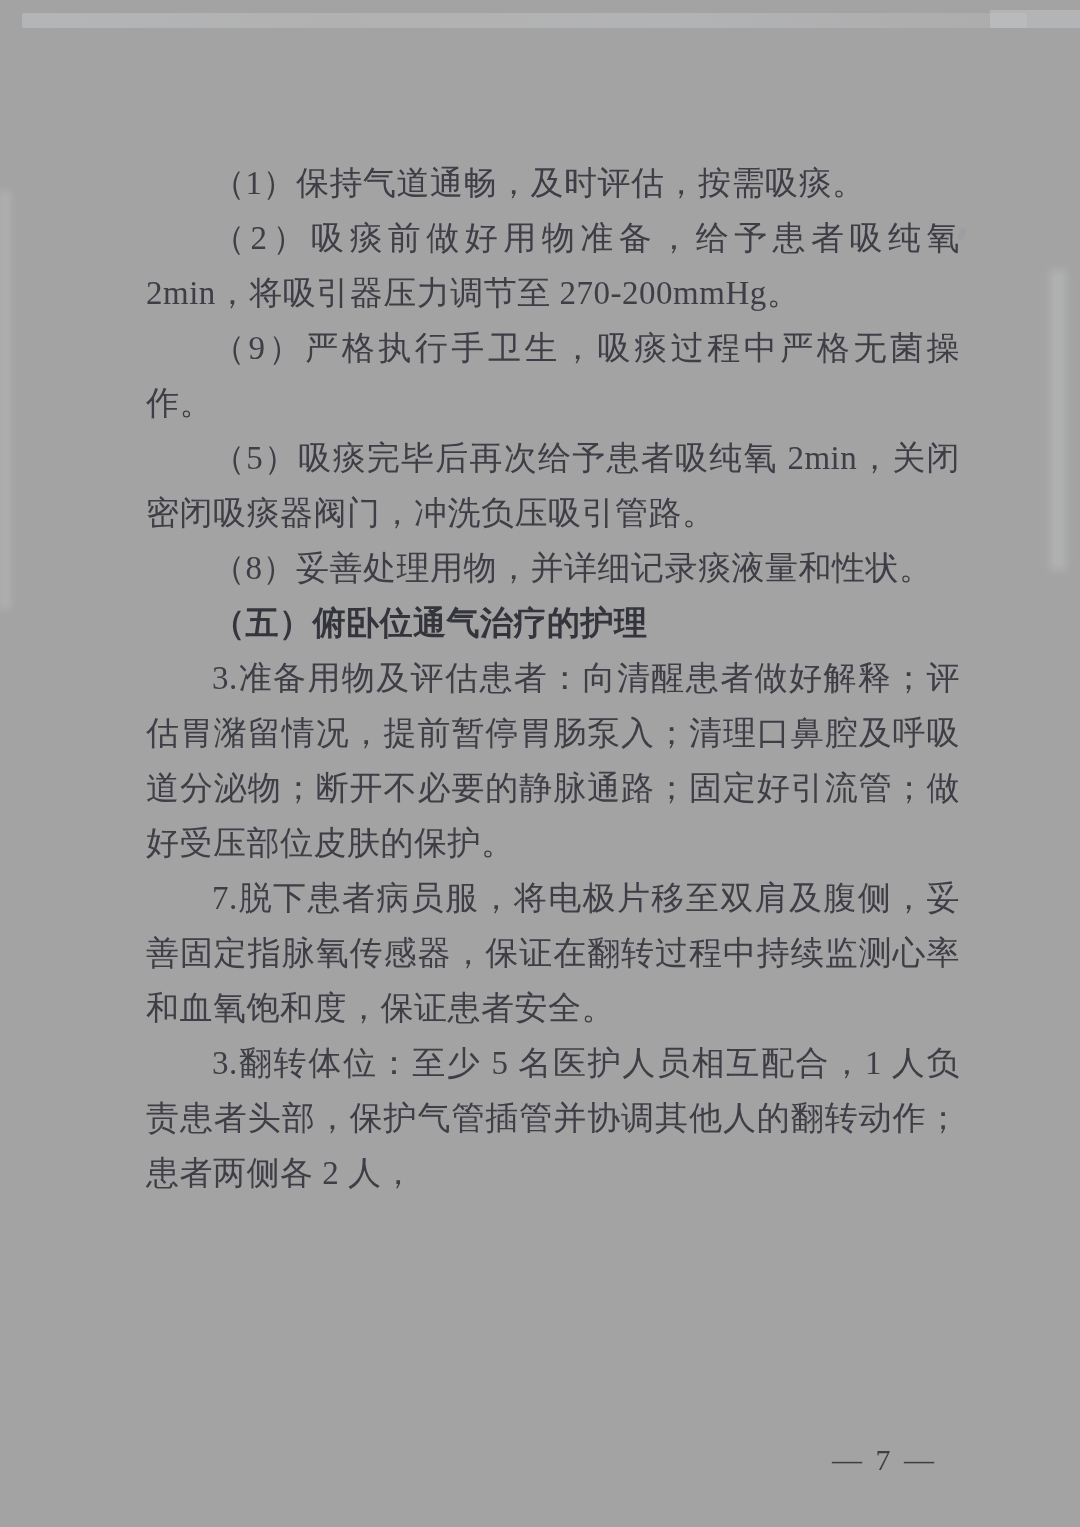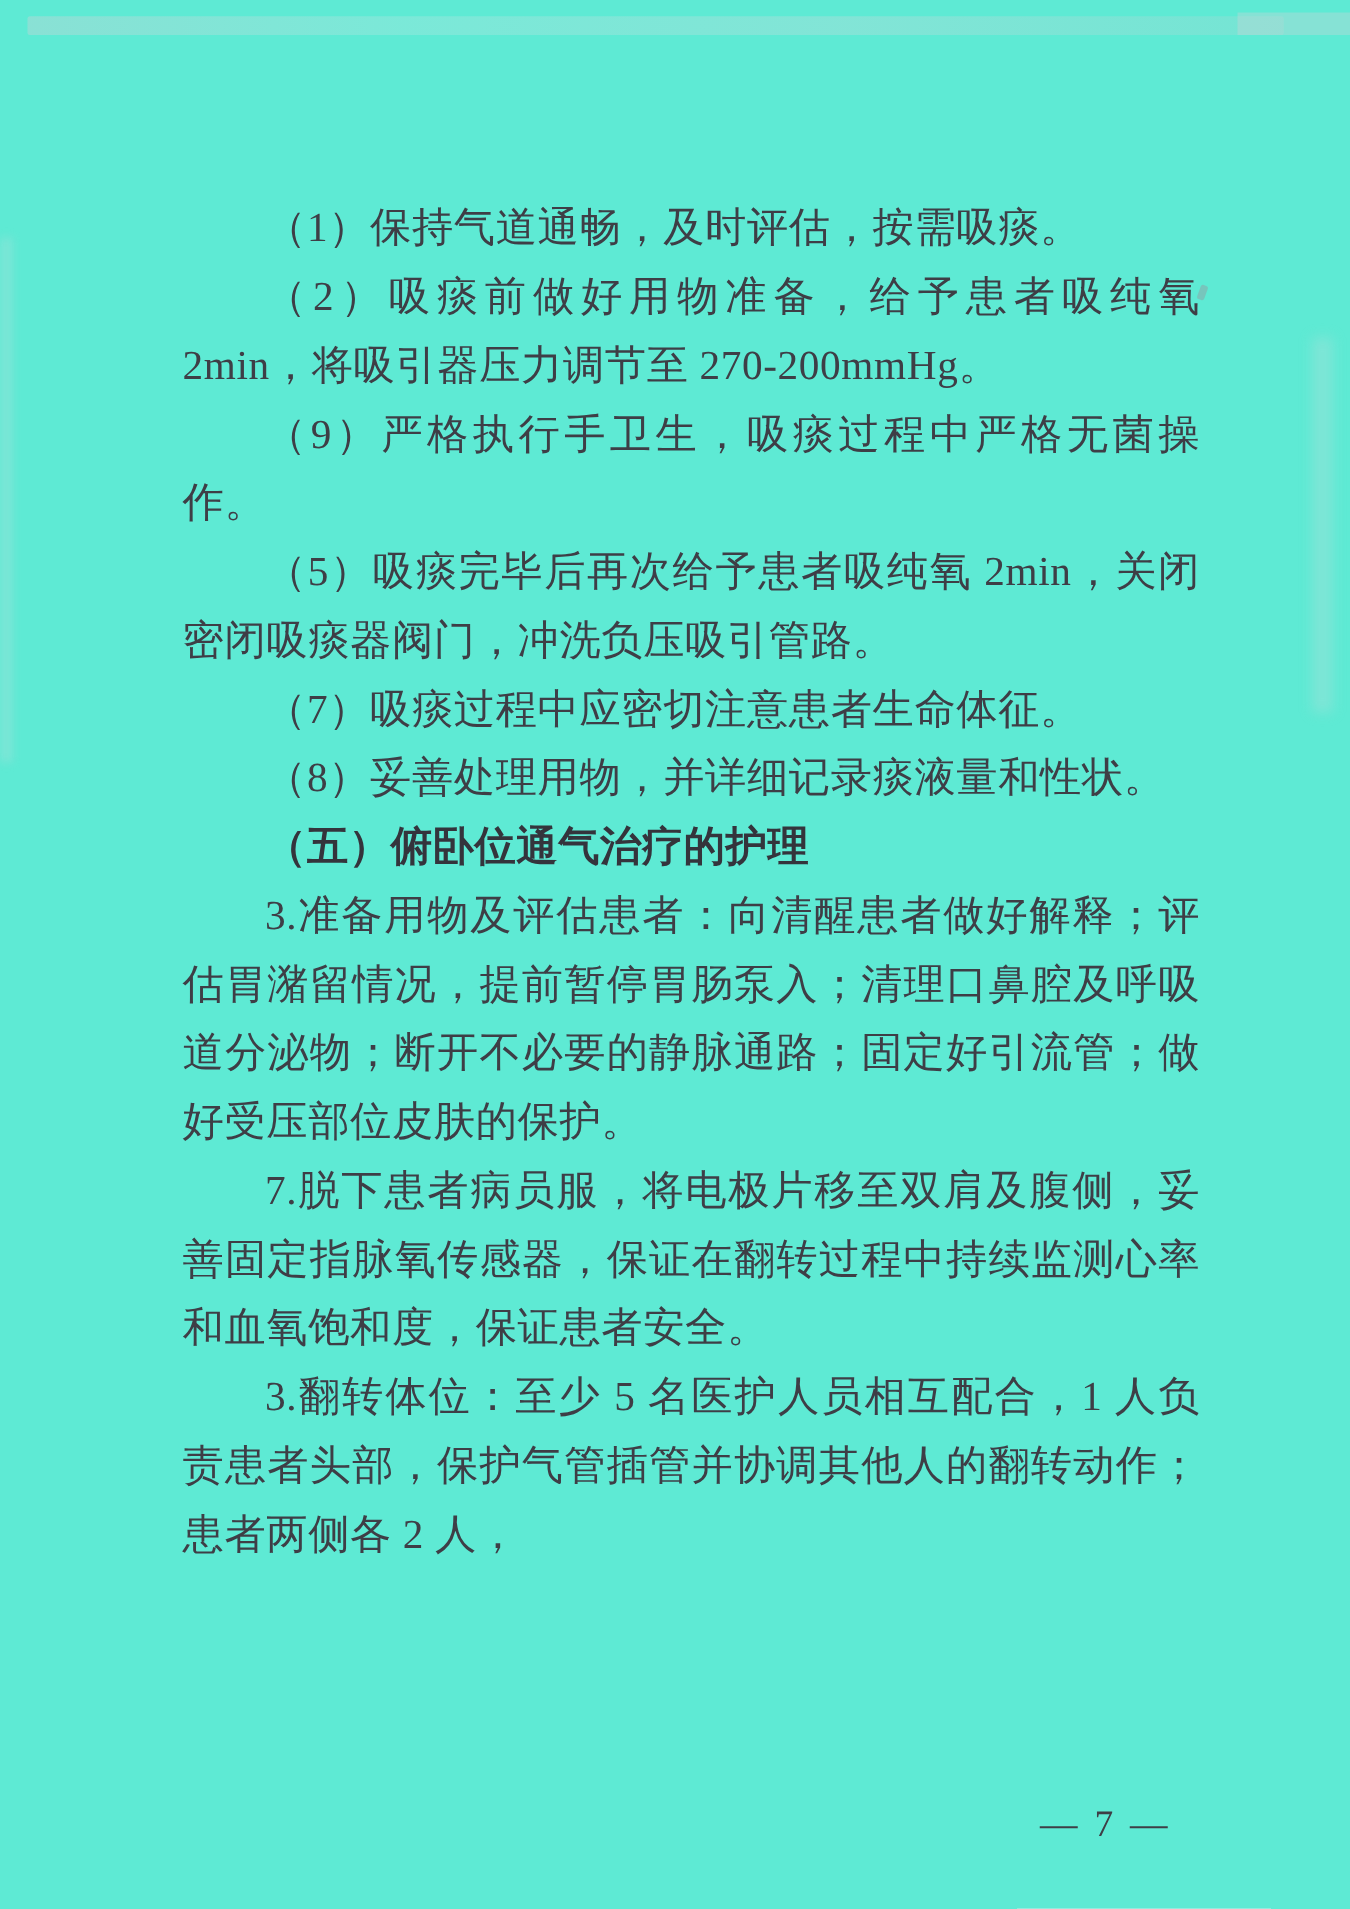--- a/index.html
+++ b/index.html
@@ -5,21 +5,21 @@
   html, body {
     margin: 0;
     padding: 0;
     background: #e8e8ea;
   }
   .page {
     position: relative;
     width: 1080px;
     height: 1527px;
     margin: 0 auto;
-    background: #5eead4;
+    background: #a3a3a3;
     overflow: hidden;
     font-family: "Liberation Serif", "DejaVu Serif", serif;
     color: #3e3e46;
   }
   
   .scan-band-top {
     position: absolute;
     top: 13px;
     left: 22px;
     width: 1005px;
@@ -104,21 +104,20 @@
   <div class="scan-band-top-right"></div>
   <div class="scan-streak-right"></div>
   <div class="scan-streak-left"></div>
   <div class="scan-speckle"></div>
 
   <div class="content">
     <p class="para">（1）保持气道通畅，及时评估，按需吸痰。</p>
     <p class="para">（2）吸痰前做好用物准备，给予患者吸纯氧 2min，将吸引器压力调节至 270-200mmHg。</p>
     <p class="para">（9）严格执行手卫生，吸痰过程中严格无菌操作。</p>
     <p class="para">（5）吸痰完毕后再次给予患者吸纯氧 2min，关闭密闭吸痰器阀门，冲洗负压吸引管路。</p>
-    <p class="para">（7）吸痰过程中应密切注意患者生命体征。</p>
     <p class="para">（8）妥善处理用物，并详细记录痰液量和性状。</p>
     <p class="para heading">（五）俯卧位通气治疗的护理</p>
     <p class="para">3.准备用物及评估患者：向清醒患者做好解释；评估胃潴留情况，提前暂停胃肠泵入；清理口鼻腔及呼吸道分泌物；断开不必要的静脉通路；固定好引流管；做好受压部位皮肤的保护。</p>
     <p class="para">7.脱下患者病员服，将电极片移至双肩及腹侧，妥善固定指脉氧传感器，保证在翻转过程中持续监测心率和血氧饱和度，保证患者安全。</p>
     <p class="para">3.翻转体位：至少 5 名医护人员相互配合，1 人负责患者头部，保护气管插管并协调其他人的翻转动作；患者两侧各 2 人，</p>
   </div>
 
   <div class="page-number">— 7 —</div>
 
 </div>

